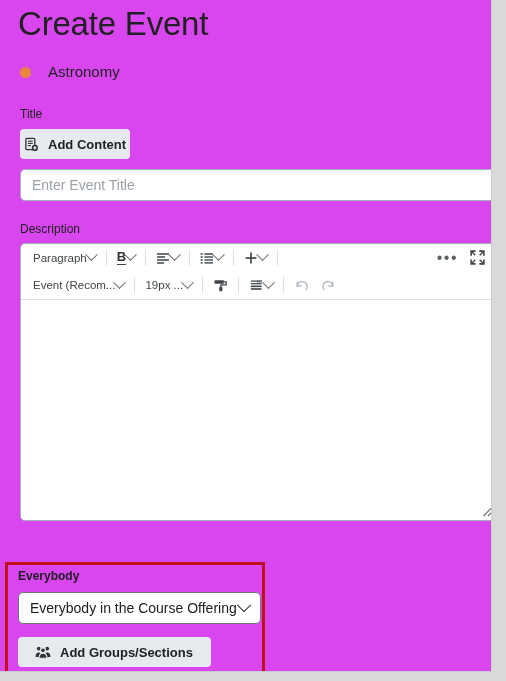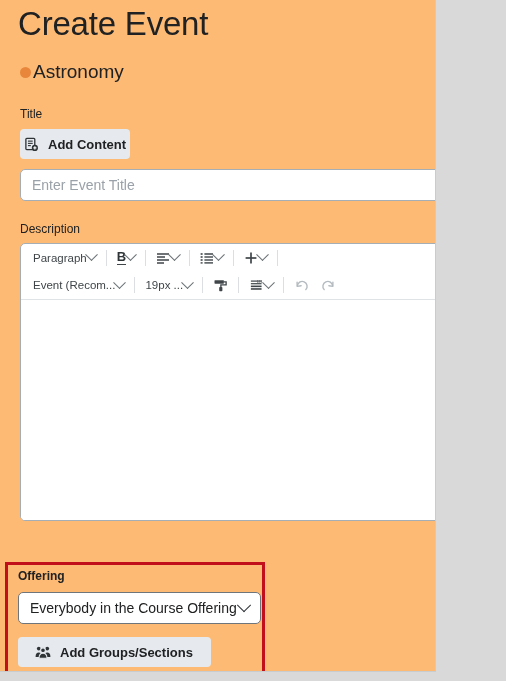--- a/index.html
+++ b/index.html
@@ -12,23 +12,23 @@
     height: 681px;
     overflow: hidden;
     font-family: "Liberation Sans", sans-serif;
     -webkit-font-smoothing: antialiased;
   }
 
   .page-card {
     position: absolute;
     left: 0;
     top: 0;
-    width: 436px;
+    width: 492px;
     height: 672px;
-    background: #fdba74;
+    background: #d946ef;
     border-right: 1px solid #c9cccf;
     border-bottom: 1px solid #c9cccf;
     box-sizing: border-box;
     overflow: hidden;
   }
 
   .inner {
     padding: 0 10px;
     box-sizing: border-box;
   }
@@ -52,23 +52,23 @@
     height: 18px;
   }
   .course-dot {
     width: 11px;
     height: 11px;
     border-radius: 50%;
     background: #e8873c;
     flex: 0 0 auto;
   }
   .course-name {
-    font-size: 19px;
-    color: #202122;
-    margin-left: 2px;
+    font-size: 15px;
+    color: #202122;
+    margin-left: 17px;
     line-height: 18px;
   }
 
   
   .field-label {
     font-size: 12px;
     font-weight: normal;
     color: #202122;
     margin-left: 10px;
   }
@@ -426,21 +426,21 @@
           <line x1="13" y1="8" x2="8" y2="13" stroke="#6b7276" stroke-width="1.2"></line>
           <line x1="13" y1="12.4" x2="12.4" y2="13" stroke="#6b7276" stroke-width="1.2"></line>
         </svg>
       </span>
     </div>
 
   </div>
 
   <div class="attendees-block">
     <div class="attendees-inner">
-      <div class="label-attendees">Offering</div>
+      <div class="label-attendees">Everybody</div>
 
       <div class="select-box">
         <span class="select-value">Everybody in the Course Offering</span>
         <i class="select-chev"></i>
       </div>
 
       <div class="groups-btn-wrap">
         <button class="btn-groups">
           <span class="icn">
             <svg width="16" height="14" viewBox="0 0 17 14">

